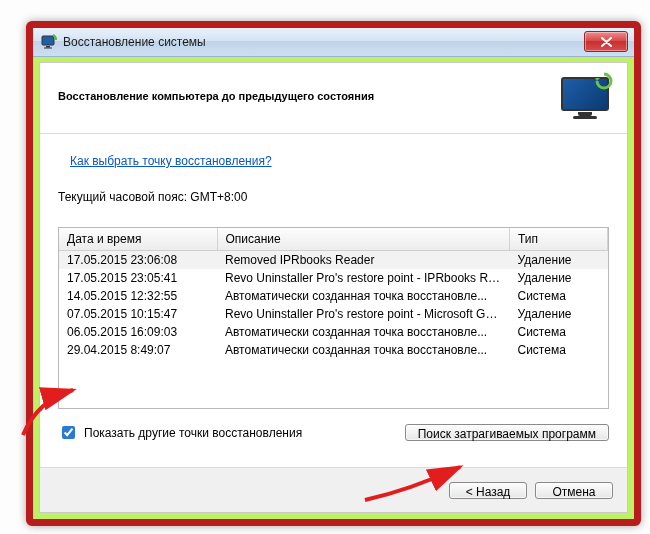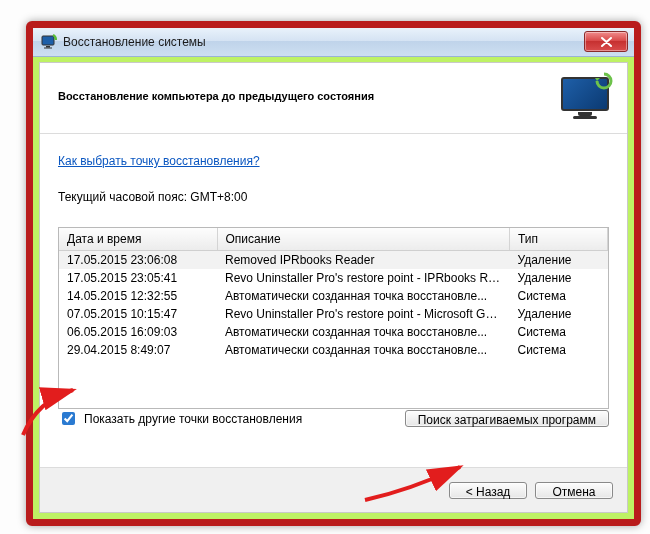--- a/index.html
+++ b/index.html
@@ -19,30 +19,30 @@
        font-weight:bold;font-size:12px;box-shadow:inset 0 0 0 1px rgba(255,255,255,.4);}
   .client{position:absolute;left:6px;right:6px;top:34px;bottom:6px;background:#fff;border:1px solid #c9c9c9;}
   .header{padding:14px 18px 18px 18px;border-bottom:1px solid #dcdcdc;display:flex;align-items:center;justify-content:space-between;}
   .header .htext{font-size:11px;font-weight:bold;}
   .monitor{width:48px;height:38px;position:relative;}
   .monitor .screen{width:44px;height:30px;border:2px solid #333;border-radius:3px;background:linear-gradient(135deg,#1e5fa8,#0b3a72);position:relative;}
   .monitor .arrow{position:absolute;right:-4px;top:-5px;width:18px;height:18px;}
   .monitor .stand{width:14px;height:4px;background:#333;margin:1px auto 0;border-radius:0 0 2px 2px;}
   .monitor .base{width:24px;height:3px;background:#333;margin:0 auto;border-radius:2px;}
   .body{padding:10px 18px 0 18px;}
-  .link{color:#0b57c1;text-decoration:underline;font-size:12px;display:inline-block;margin:10px 0 22px 0;cursor:pointer;}
+  .link{color:#0b57c1;text-decoration:underline;font-size:12px;display:inline-block;margin:10px 0 22px 12px;cursor:pointer;}
   .tzlabel{font-size:12px;margin-bottom:23px;}
   .tablewrap{border:1px solid #b9b9b9;height:180px;background:#fff;overflow:hidden;}
   table{width:100%;border-collapse:collapse;font-size:12px;table-layout:fixed;}
   thead th{text-align:left;font-weight:normal;padding:4px 8px;
        background:linear-gradient(#fdfdfd,#ececec);border-right:1px solid #d4d4d4;border-bottom:1px solid #cfcfcf;
        white-space:nowrap;overflow:hidden;text-overflow:ellipsis;}
   tbody td{padding:2px 8px;border:0;white-space:nowrap;overflow:hidden;text-overflow:ellipsis;}
   tbody tr.selected td{background:#f2f2f2;}
-  .belowtable{display:flex;align-items:center;justify-content:space-between;}
+  .belowtable{display:flex;align-items:center;justify-content:space-between;margin-top:14px;}
   .chkrow{display:flex;align-items:center;gap:6px;font-size:12px;}
   .chkrow input{width:13px;height:13px;accent-color:#2a7ad1;}
   .btn{font-size:12px;padding:2px 12px;height:17px;
        border:1px solid #8a8a8a;border-radius:3px;
        background:linear-gradient(#fdfdfd,#e6e6e6);cursor:pointer;
        box-shadow:inset 0 0 0 1px rgba(255,255,255,.6);}
   .btn.default{border:1px solid #3c7fb1;box-shadow:0 0 0 1px #7ab7e8,inset 0 0 0 1px rgba(255,255,255,.7);}
   .footer{position:absolute;left:0;right:0;bottom:0;height:44px;border-top:1px solid #dcdcdc;background:#f0f0f0;
        display:flex;align-items:center;justify-content:flex-end;gap:8px;padding:0 14px;}
   .footer .btn{min-width:78px;}

